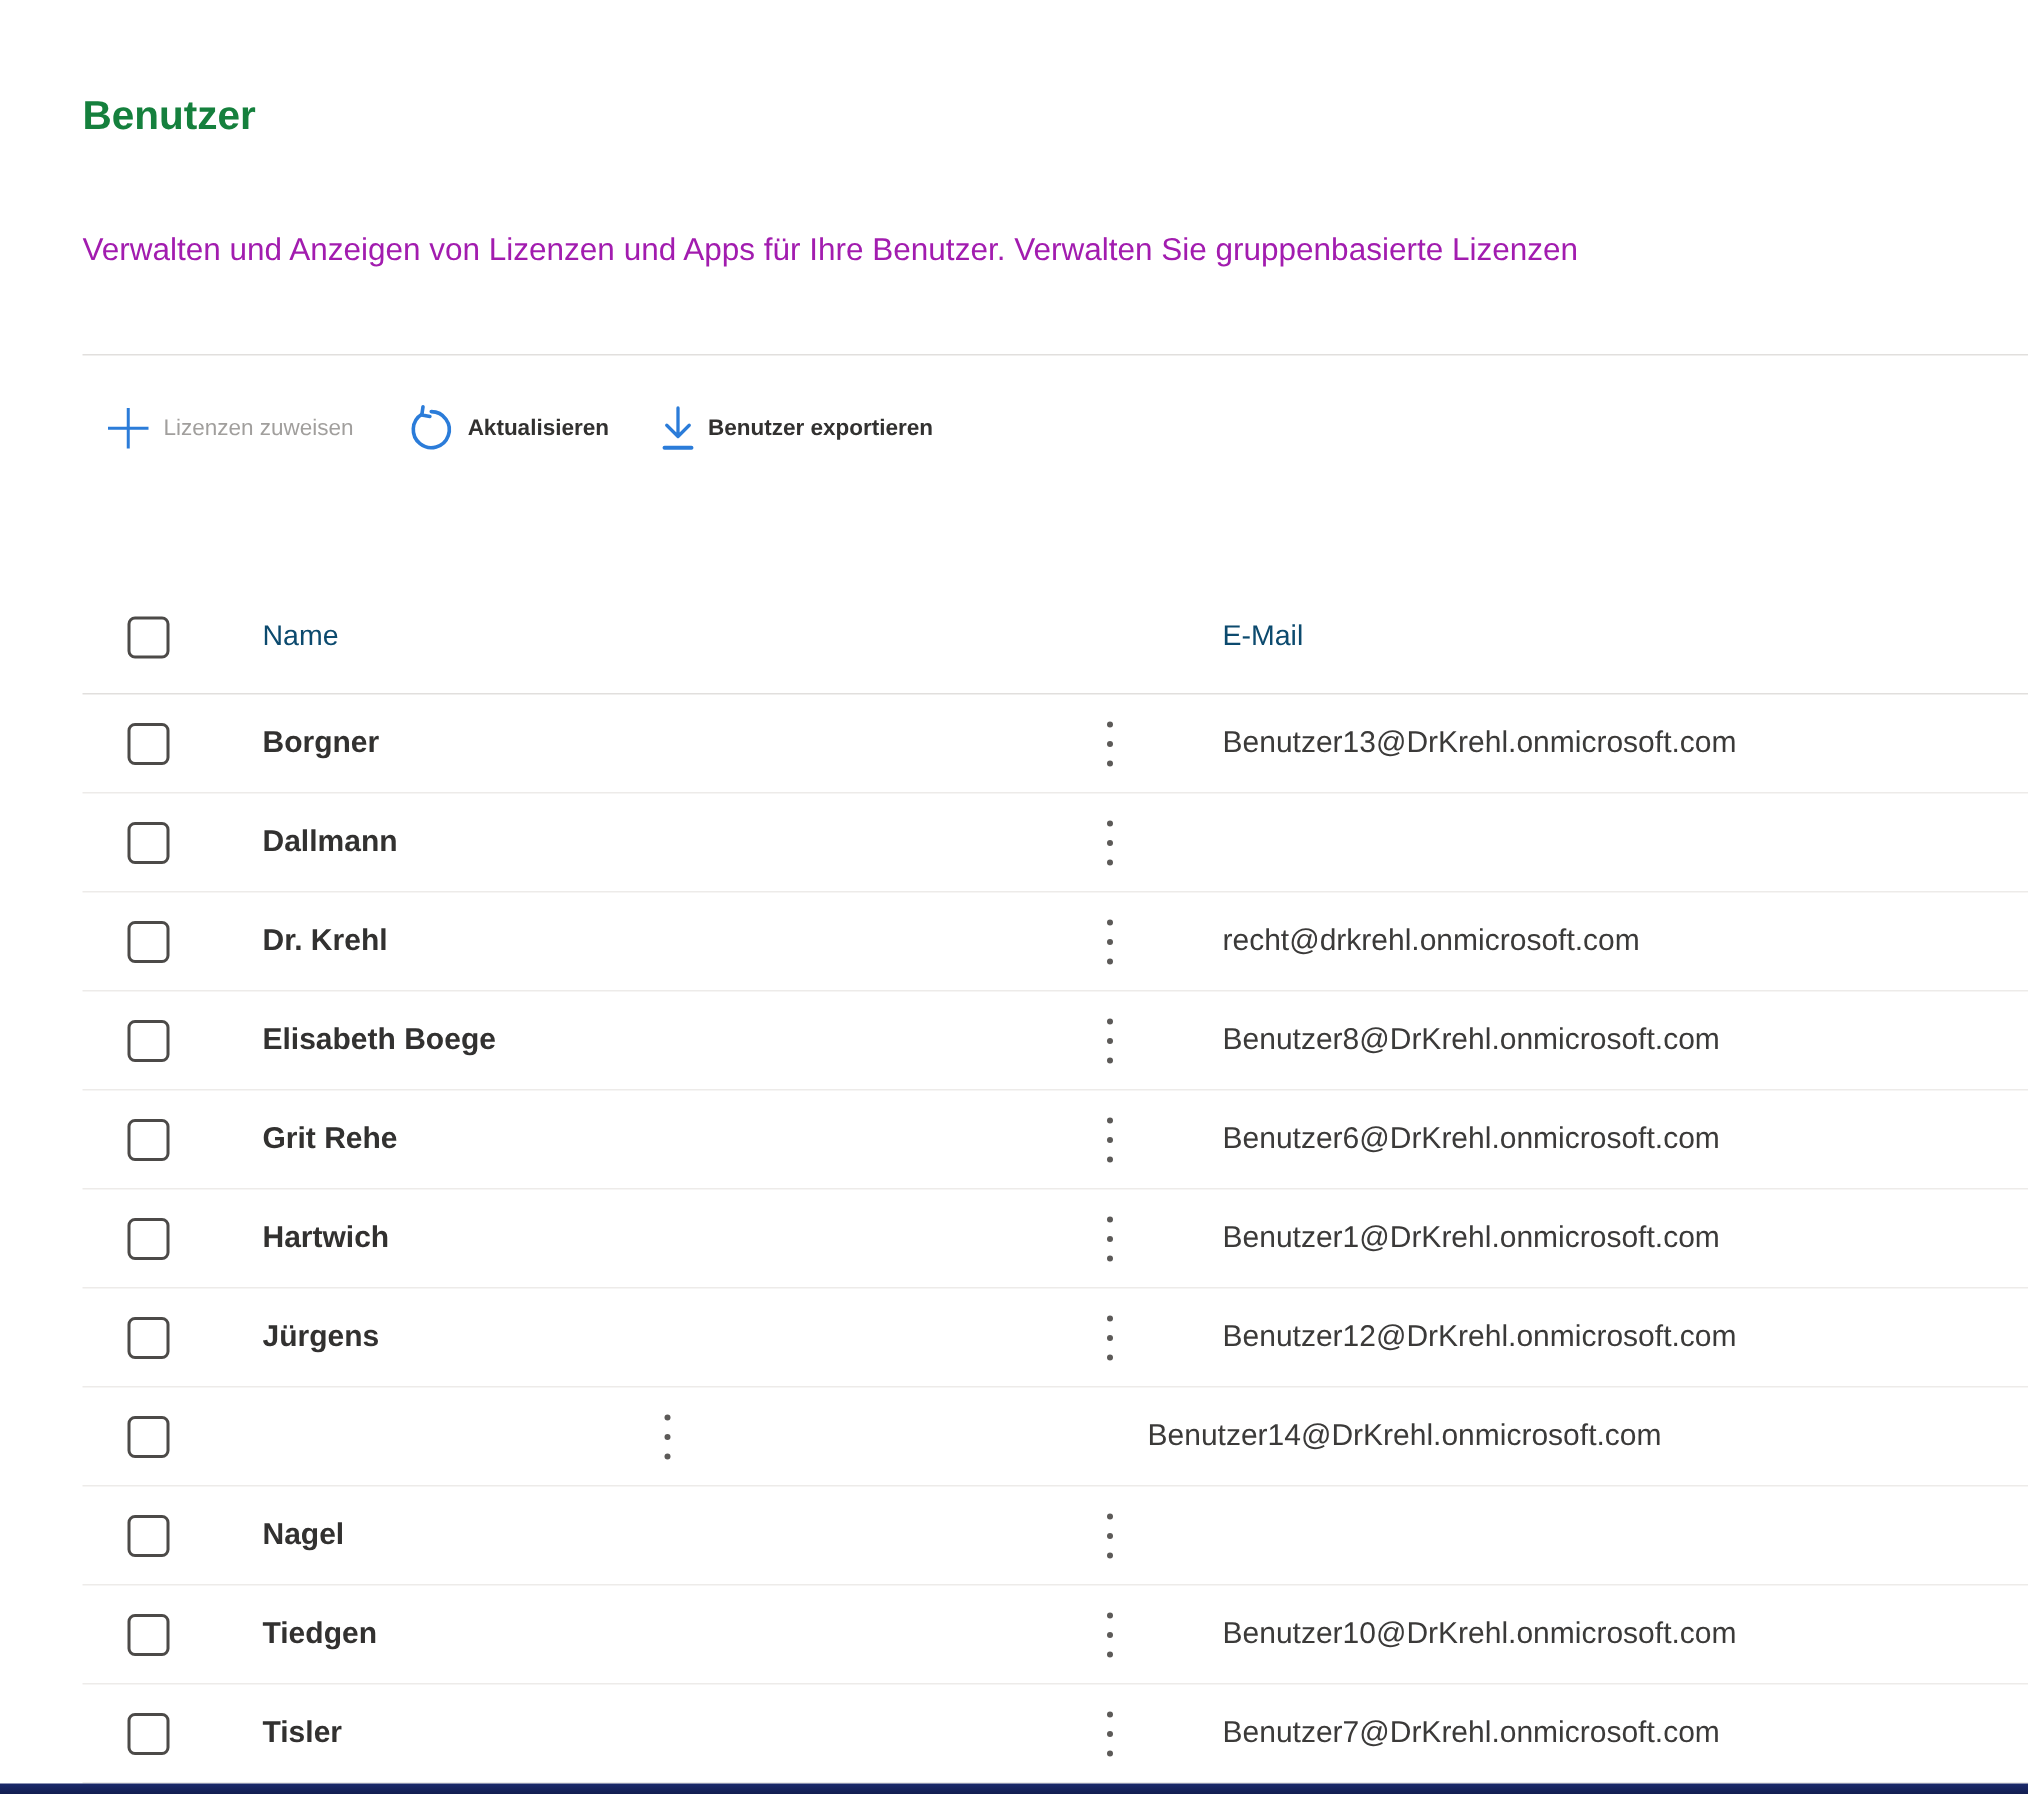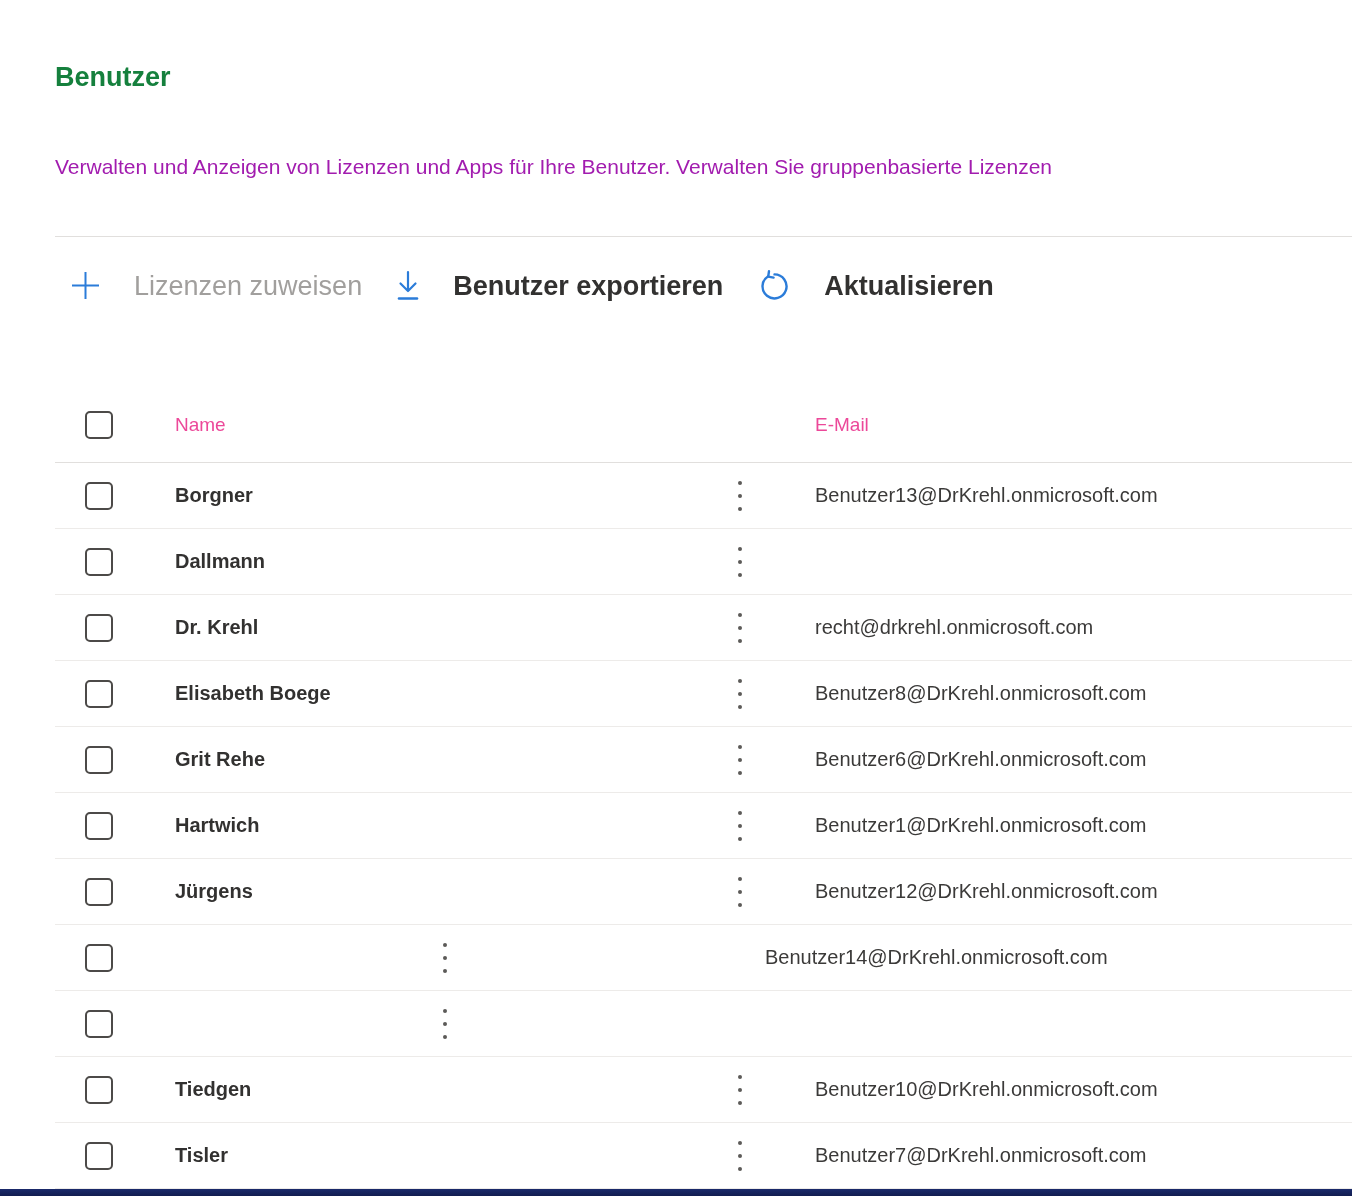--- a/index.html
+++ b/index.html
@@ -39,26 +39,26 @@
   .toolbar {
     display: flex;
     align-items: center;
     gap: 34px;
     padding: 27px 0 0 15px;
     height: 70px;
   }
   .tb-btn {
     display: flex;
     align-items: center;
-    gap: 33px;
+    gap: 8px;
     background: none;
     border: none;
     padding: 0;
     font-family: inherit;
-    font-size: 27px;
+    font-size: 15px;
     font-weight: 600;
     color: #323130;
     cursor: pointer;
     line-height: 42px;
   }
   .tb-btn.disabled { cursor: default; }
   .tb-btn.disabled .tb-label { color: #a19f9d; font-weight: 400; }
   .tb-icon { display: inline-flex; align-items: center; justify-content: center; }
 
   
@@ -69,21 +69,21 @@
     align-items: center;
     padding-left: 30px;
     border-bottom: 1px solid #edebe9;
   }
   .thead { height: 76px; border-bottom-color: #e1dfdd; }
   .trow  { height: 66px; }
   .cell { display: flex; align-items: center; }
   .hname, .hemail {
     font-size: 19px;
     font-weight: 400;
-    color: #ec4899;
+    color: #0c4a6e;
   }
   .hemail, .email { padding-left: 50px; }
   .name {
     font-size: 20px;
     font-weight: 700;
     color: #323130;
   }
   .email {
     font-size: 20px;
     font-weight: 400;
@@ -136,36 +136,36 @@
       <span class="tb-icon">
         <svg width="31" height="31" viewBox="0 0 31 31" fill="none">
           <path d="M15.5 2v27M2 15.5h27" stroke="#2b7cd9" stroke-width="2"></path>
         </svg>
       </span>
       <span class="tb-label">Lizenzen zuweisen</span>
     </button>
 
     <button class="tb-btn">
       <span class="tb-icon">
+        <svg width="34" height="34" viewBox="0 0 34 34" fill="none">
+          <path d="M11.2 7.2 A12 12 0 1 0 17.5 5.4" stroke="#2b7cd9" stroke-width="2.4" stroke-linecap="round" fill="none"></path>
+          <path d="M12.0 2.2 L11.2 7.6 L16.6 8.6" stroke="#2b7cd9" stroke-width="2.4" stroke-linecap="round" stroke-linejoin="round" fill="none"></path>
+        </svg>
+      </span>
+      <span class="tb-label">Aktualisieren</span>
+    </button>
+
+    <button class="tb-btn">
+      <span class="tb-icon">
         <svg width="24" height="31" viewBox="0 0 24 31" fill="none">
           <path d="M12 2v18M4.5 13.5l7.5 7.5 7.5-7.5" stroke="#2b7cd9" stroke-width="2.2" stroke-linecap="round" stroke-linejoin="round"></path>
           <path d="M3 28.5h18" stroke="#2b7cd9" stroke-width="2.6" stroke-linecap="round"></path>
         </svg>
       </span>
       <span class="tb-label">Benutzer exportieren</span>
-    </button>
-
-    <button class="tb-btn">
-      <span class="tb-icon">
-        <svg width="34" height="34" viewBox="0 0 34 34" fill="none">
-          <path d="M11.2 7.2 A12 12 0 1 0 17.5 5.4" stroke="#2b7cd9" stroke-width="2.4" stroke-linecap="round" fill="none"></path>
-          <path d="M12.0 2.2 L11.2 7.6 L16.6 8.6" stroke="#2b7cd9" stroke-width="2.4" stroke-linecap="round" stroke-linejoin="round" fill="none"></path>
-        </svg>
-      </span>
-      <span class="tb-label">Aktualisieren</span>
     </button>
 
   </div>
 
   <div class="table">
     <div class="thead">
       <span class="cell cb">
         <span class="checkbox"></span>
       </span>
       <span class="cell hname">Name</span>
@@ -288,20 +288,21 @@
               <i></i>
             </span>
     </span>
     <span class="cell email">Benutzer14@DrKrehl.onmicrosoft.com</span>
   </div>
 
   <div class="trow">
     <span class="cell cb">
       <span class="checkbox"></span>
     </span>
+    <span class="cell name">Nagel</span>
     <span class="cell more">
       <span class="dots">
               <i></i>
               <i></i>
               <i></i>
             </span>
     </span>
   </div>
 
   <div class="trow">

